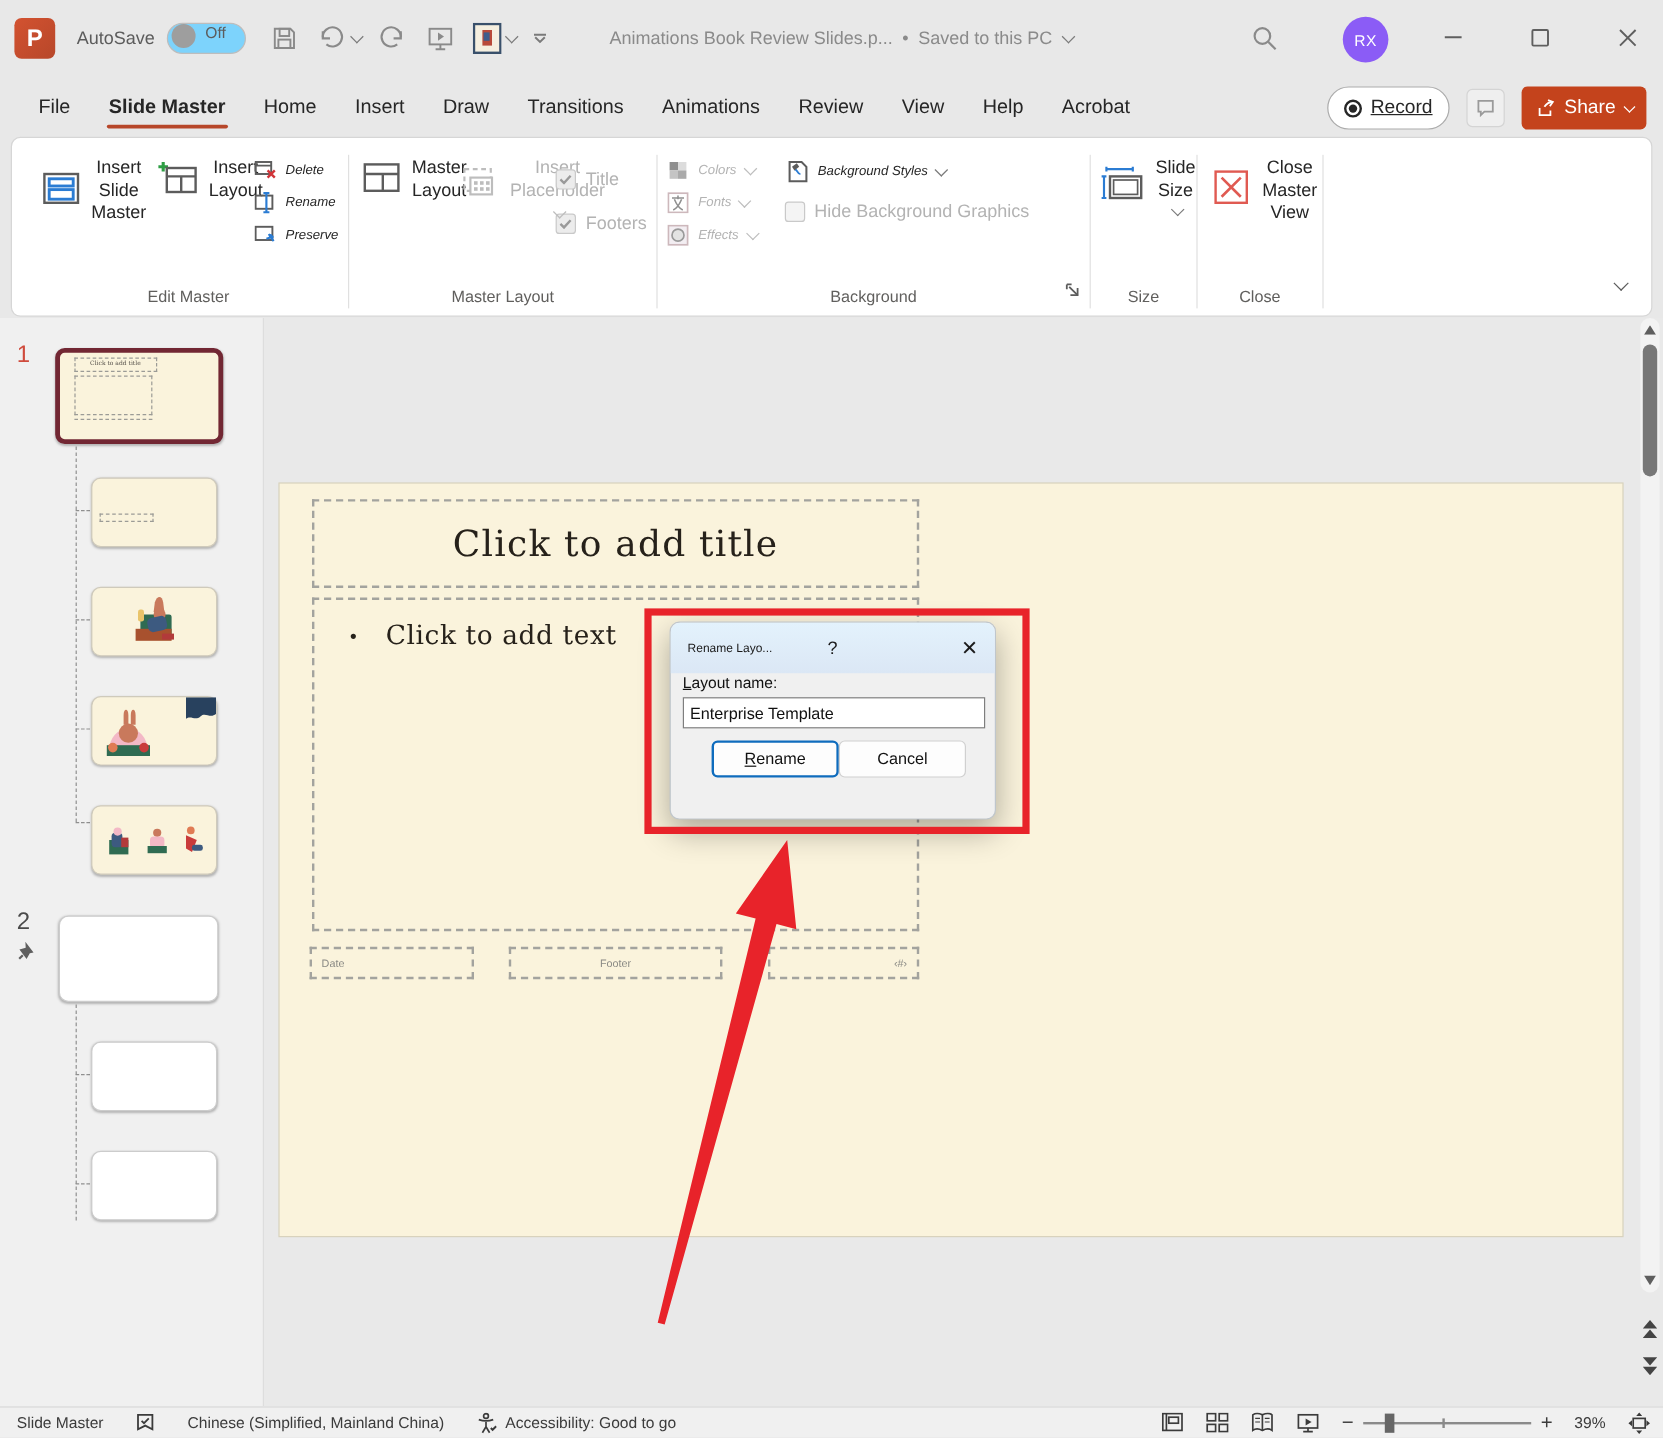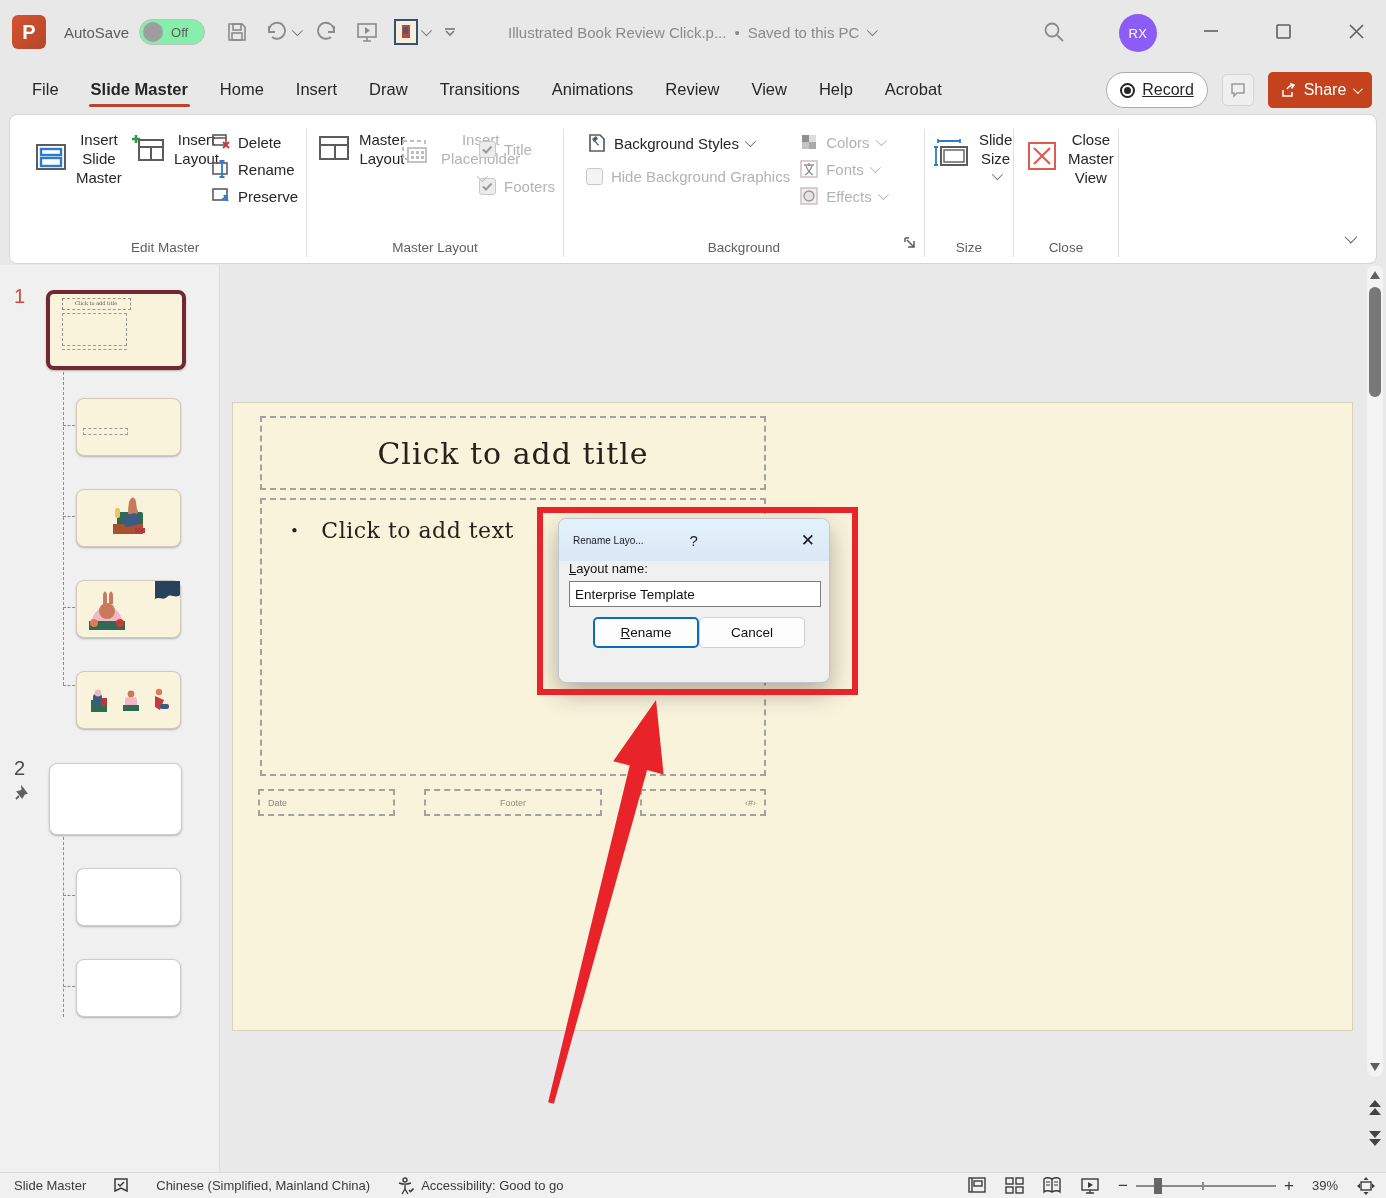--- a/index.html
+++ b/index.html
@@ -3,21 +3,21 @@
 <meta charset="utf-8">
 <style>
   * { box-sizing: border-box; margin: 0; padding: 0; }
   html,body { width:1386px; height:1198px; overflow:hidden; }
   body { font-family:"Liberation Sans", sans-serif; background:#e8e8e8; position:relative; }
 
   
   .titlebar { height:64px; display:flex; align-items:center; padding:0 12px; background:#e8e8e8; position:relative; }
   .pp-logo { width:34px; height:34px; border-radius:6px; background:linear-gradient(135deg,#d35230,#b7472a); color:#fff; font-weight:bold; font-size:20px; display:flex; align-items:center; justify-content:center; margin-right:18px; }
   .autosave-label { color:#5c5c5c; font-size:15px; margin-right:10px; }
-  .toggle { width:66px; height:26px; border:1px solid #bdbdbd; border-radius:13px; background:#86efac; display:flex; align-items:center; padding:0 6px 0 3px; margin-right:20px; }
+  .toggle { width:66px; height:26px; border:1px solid #bdbdbd; border-radius:13px; background:#7dd3fc; display:flex; padding:0 6px 0 3px; margin-right:20px; }
   .toggle .knob { width:20px; height:20px; border-radius:50%; background:#9e9e9e; margin-right:8px; }
   .toggle .state { color:#5c5c5c; font-size:13px; }
   .qat { display:flex; align-items:center; gap:14px; color:#7a7a7a; }
   .qat .icon-btn { display:flex; align-items:center; gap:3px; }
   .doc-title-wrap { position:absolute; left:508px; top:0; height:64px; display:flex; align-items:center; gap:8px; color:#8a8a8a; font-size:15px; }
   .searchbtn { position:absolute; left:1042px; top:20px; }
   .avatar { position:absolute; left:1119px; top:14px; width:38px; height:38px; border-radius:50%; background:#8b5cf6; color:#fff; font-size:13px; display:flex; align-items:center; justify-content:center; letter-spacing:.5px; }
   .winbtn { position:absolute; top:20px; color:#5f5f5f; }
   .chv { display:inline-block; width:8px; height:8px; border-right:1.6px solid #7a7a7a; border-bottom:1.6px solid #7a7a7a; transform:rotate(45deg) translateY(-2px); }
 
@@ -37,21 +37,21 @@
   .ribbon { position:absolute; left:9px; right:9px; top:114px; height:150px; background:#fff; border:1px solid #d6d6d6; border-radius:8px; display:flex; padding:10px 4px 0 14px; }
   .rgroup { display:flex; flex-direction:column; padding:0 8px; position:relative; }
   .rgroup .content { flex:1; display:flex; align-items:flex-start; gap:10px; }
   .rgroup .glabel { text-align:center; color:#605f5d; font-size:13.5px; padding:6px 0 8px; }
   .vsep { width:1px; background:#e0e0e0; margin:4px 0 6px; }
   .bigbtn { width:88px; display:flex; flex-direction:row; align-items:center; gap:6px; padding-top:6px; font-size:15px; color:#262626; text-align:center; line-height:1.25; }
   .bigbtn.narrow { width:72px; }
   .bigbtn .blabel { display:flex; flex-direction:column; align-items:center; }
   .bigbtn .withchv { display:inline-flex; align-items:center; gap:5px;justify-content:center; }
   .smallcol { display:flex; flex-direction:column; gap:9px; padding-top:8px; }
-  .smallbtn { display:flex; align-items:center; gap:6px; font-size:15px; color:#262626; white-space:nowrap; }
+  .smallbtn { display:flex; align-items:center; gap:6px; font-size:11px; color:#262626; white-space:nowrap;font-style:italic; }
   .cbcol { display:flex; flex-direction:column; gap:20px; padding-top:16px; }
   .cbrow { display:flex; align-items:center; gap:8px; font-size:15px; color:#b3b3b3; white-space:nowrap; }
   .cbox { width:17px; height:17px; border:1px solid #c9c9c9; border-radius:3px; background:#ececec; display:flex; align-items:center; justify-content:center; }
   .cbox svg { display:block; }
   .disabled { color:#b3b3b3 !important; }
   .launcher { position:absolute; right:6px; bottom:8px; }
   .ribbon-collapse { position:absolute; right:22px; bottom:16px; }
   .ribbon-collapse .chv { width:9px; height:9px; border-color:#5c5c5c; }
 
   
@@ -169,21 +169,21 @@
       <span class="chv"></span>
     </span>
     <span class="icon-btn">
       <svg width="14" height="14" viewBox="0 0 14 14" fill="none" stroke="#7a7a7a" stroke-width="1.6">
           <path d="M2 4h10"></path>
           <path d="M3 8l4 4 4-4" transform="translate(0,-2)"></path>
         </svg>
     </span>
   </div>
   <div class="doc-title-wrap">
-    <span>Illustrated Book Review Click.p...</span>
+    <span>Animations Book Review Slides.p...</span>
     <span>•</span>
     <span>Saved to this PC</span>
     <span class="chv"></span>
   </div>
   <span class="searchbtn">
     <svg width="24" height="24" viewBox="0 0 24 24" fill="none" stroke="#8a8a8a" stroke-width="1.8">
         <circle cx="10" cy="10" r="6.5"></circle>
         <path d="M15 15l6 6"></path>
       </svg>
   </span>
@@ -334,35 +334,20 @@
         </div>
       </div>
     </div>
     <div class="glabel">Master Layout</div>
   </div>
 
   <div class="vsep"></div>
 
   <div class="rgroup" style="min-width:360px;">
     <div class="content">
-      <div class="smallcol" style="padding-left:14px;">
-        <div class="smallbtn">
-          <svg class="icon" width="22" height="20" viewBox="0 0 22 20">
-              <path d="M4 2h10l4 4v12H4z" fill="none" stroke="#5c5c5c" stroke-width="1.7"></path>
-              <path d="M8 8c3 0 2 4 5 4" fill="none" stroke="#2b7cd3" stroke-width="1.6"></path>
-              <path d="M6 6l4-3 2 3-4 3z" fill="#5c5c5c"></path>
-            </svg>
-          <span>Background Styles</span>
-          <span class="chv"></span>
-        </div>
-        <div class="cbrow" style="padding-top:6px;">
-          <span class="cbox" style="background:#f4f4f4;"></span>
-          <span>Hide Background Graphics</span>
-        </div>
-      </div>
       <div class="smallcol">
         <div class="smallbtn disabled">
           <svg class="icon" width="20" height="18" viewBox="0 0 20 18">
               <rect x="2" y="2" width="7" height="7" fill="#8f8f8f"></rect>
               <rect x="9" y="2" width="7" height="7" fill="#dcdcdc"></rect>
               <rect x="2" y="9" width="7" height="7" fill="#c4c4c4"></rect>
               <rect x="9" y="9" width="7" height="7" fill="#aaaaaa"></rect>
             </svg>
           <span>Colors</span>
           <span class="chv" style="border-color:#bdbdbd"></span>
@@ -375,20 +360,35 @@
           <span>Fonts</span>
           <span class="chv" style="border-color:#bdbdbd"></span>
         </div>
         <div class="smallbtn disabled">
           <svg class="icon" width="20" height="18" viewBox="0 0 20 18">
               <rect x="1" y="1" width="16" height="16" fill="#f3eef2" stroke="#cdb8bc" stroke-width="1.4"></rect>
               <circle cx="9" cy="9" r="5" fill="#e3e3e3" stroke="#9a9a9a" stroke-width="1.4"></circle>
             </svg>
           <span>Effects</span>
           <span class="chv" style="border-color:#bdbdbd"></span>
+        </div>
+      </div>
+      <div class="smallcol" style="padding-left:14px;">
+        <div class="smallbtn">
+          <svg class="icon" width="22" height="20" viewBox="0 0 22 20">
+              <path d="M4 2h10l4 4v12H4z" fill="none" stroke="#5c5c5c" stroke-width="1.7"></path>
+              <path d="M8 8c3 0 2 4 5 4" fill="none" stroke="#2b7cd3" stroke-width="1.6"></path>
+              <path d="M6 6l4-3 2 3-4 3z" fill="#5c5c5c"></path>
+            </svg>
+          <span>Background Styles</span>
+          <span class="chv"></span>
+        </div>
+        <div class="cbrow" style="padding-top:6px;">
+          <span class="cbox" style="background:#f4f4f4;"></span>
+          <span>Hide Background Graphics</span>
         </div>
       </div>
     </div>
     <div class="glabel">Background</div>
     <span class="launcher">
       <svg width="15" height="15" viewBox="0 0 15 15" fill="none" stroke="#5c5c5c" stroke-width="1.5">
           <path d="M3 3v-0 M3 3h0"></path>
           <path d="M4 4 L11 11"></path>
           <path d="M11 5v6h-6"></path>
           <path d="M2 2h4 M2 2v4"></path>

